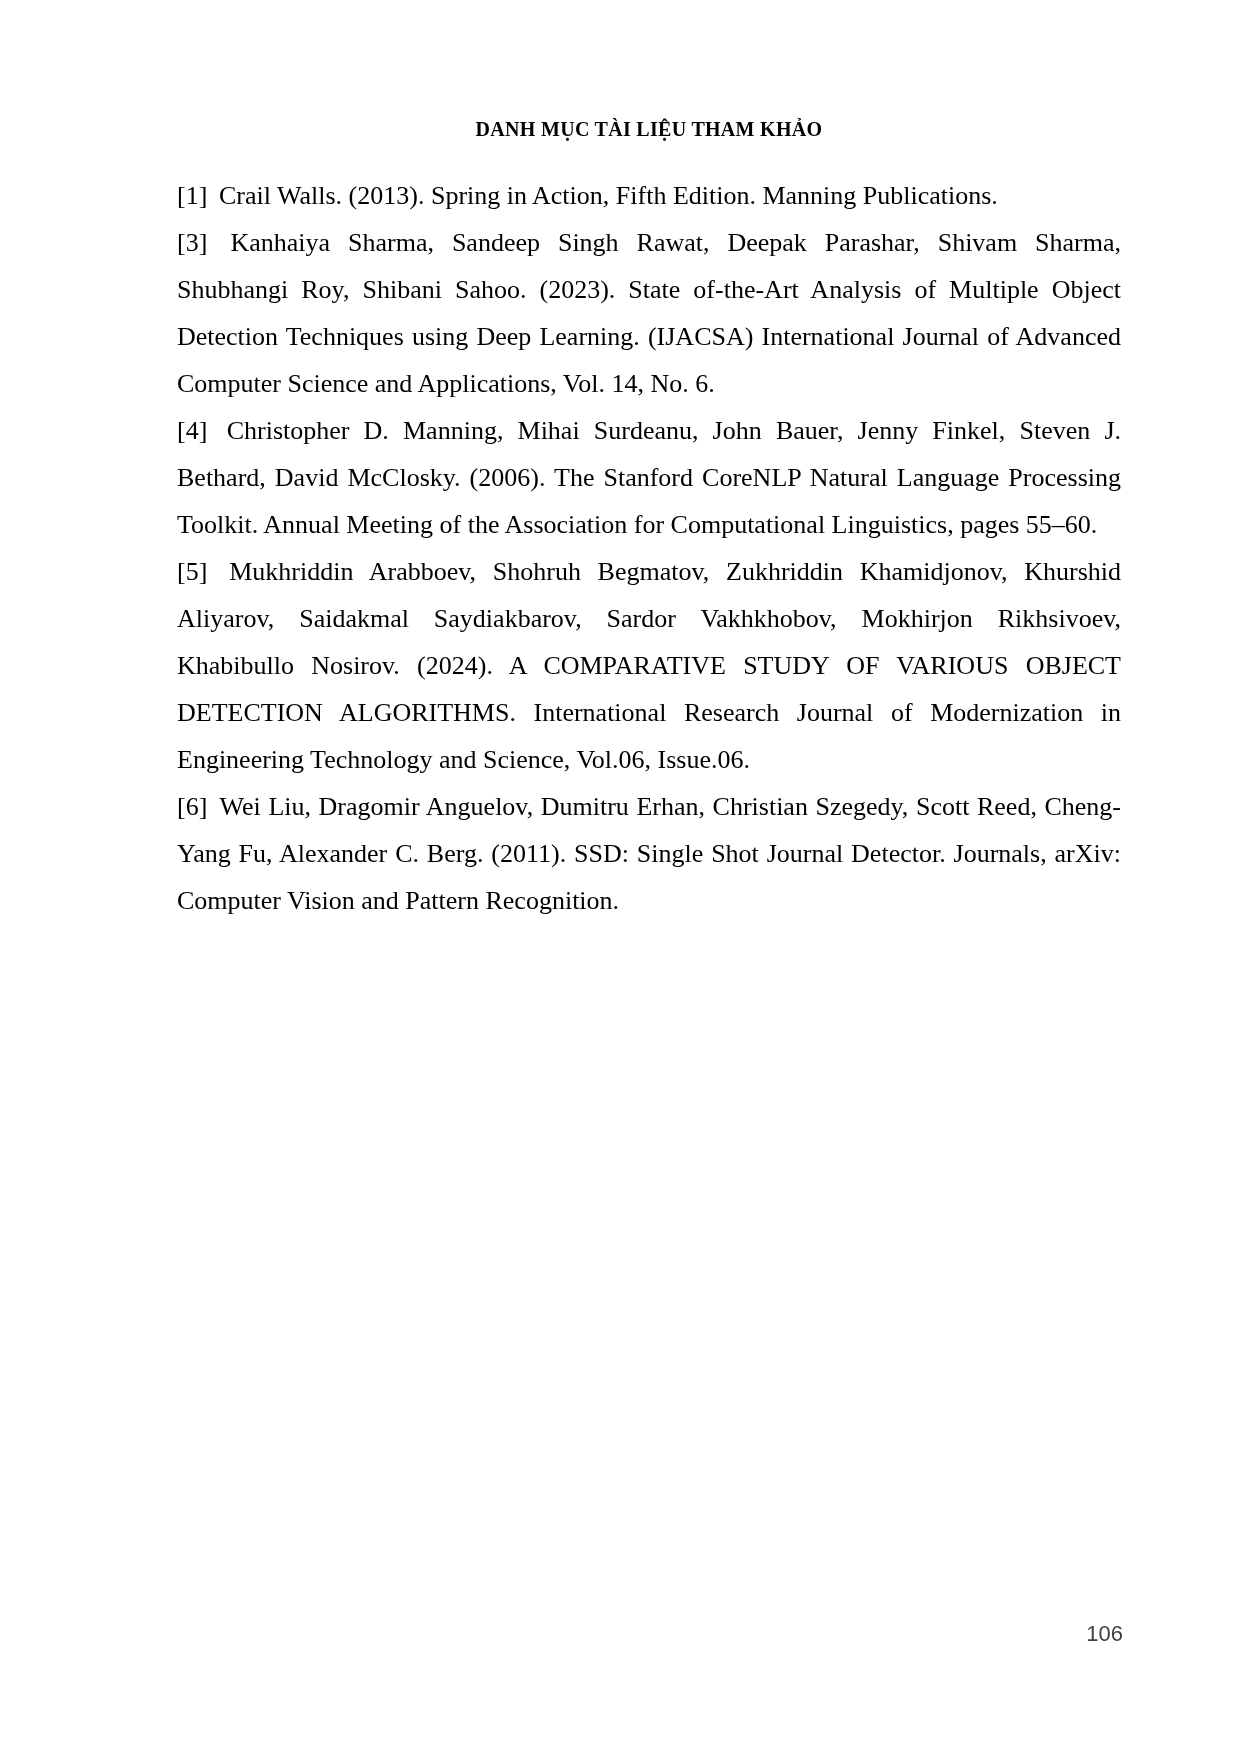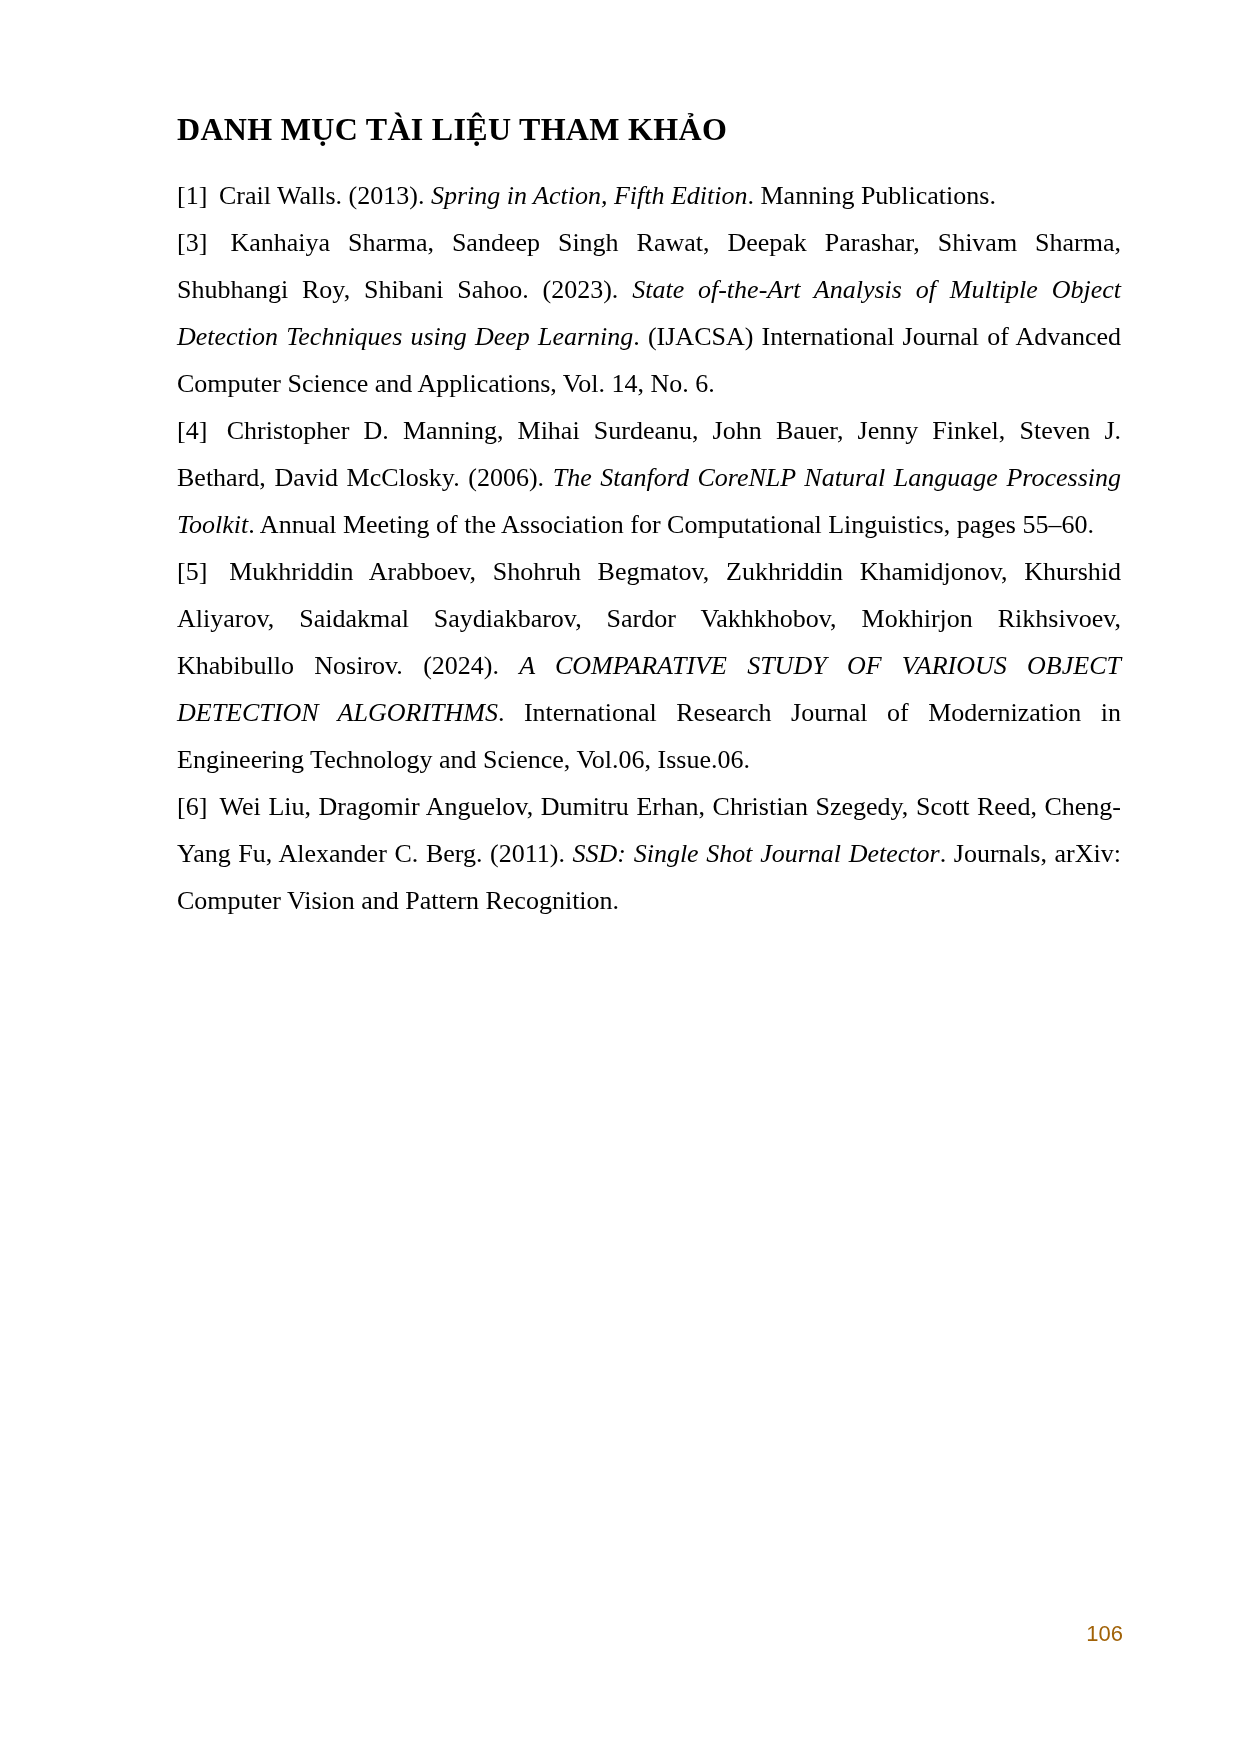--- a/index.html
+++ b/index.html
@@ -17,46 +17,45 @@
     color: #000000;
   }
   .doc {
     position: absolute;
     left: 177px;
     top: 112px;
     width: 944px;
   }
   .title {
     margin: 0 0 26px 0;
-    font-size: 32px;
+    font-size: 20px;
     font-weight: bold;
     line-height: 34px;
-    text-align: left;
+    text-align: center;
     letter-spacing: 0.3px;
   }
   .refs p.ref {
     margin: 0;
     font-size: 26px;
     line-height: 47px;
     text-align: justify;
   }
   .ref .italic {
-    font-style: italic;
   }
   .ref .ref-num {
     margin-right: 0.2em;
   }
   .pageno {
     position: absolute;
     top: 1621px;
     right: 118px;
     font-family: "Liberation Sans", sans-serif;
     font-size: 22px;
     line-height: 26px;
-    color: #a16207;
+    color: #404040;
     margin-left: 16px;
   }
 </style>
 </head>
 <body>
 
 <div class="page">
   <div class="doc">
     <h1 class="title">DANH MỤC TÀI LIỆU THAM KHẢO</h1>
     <div class="refs">

